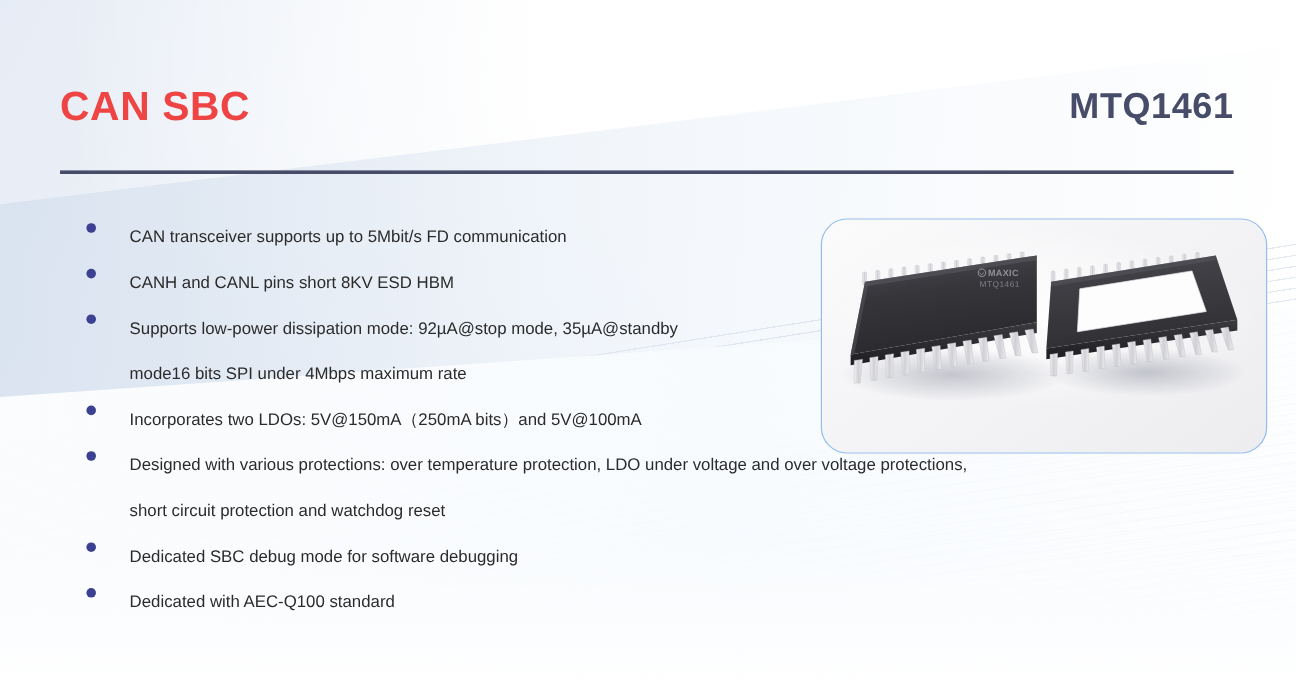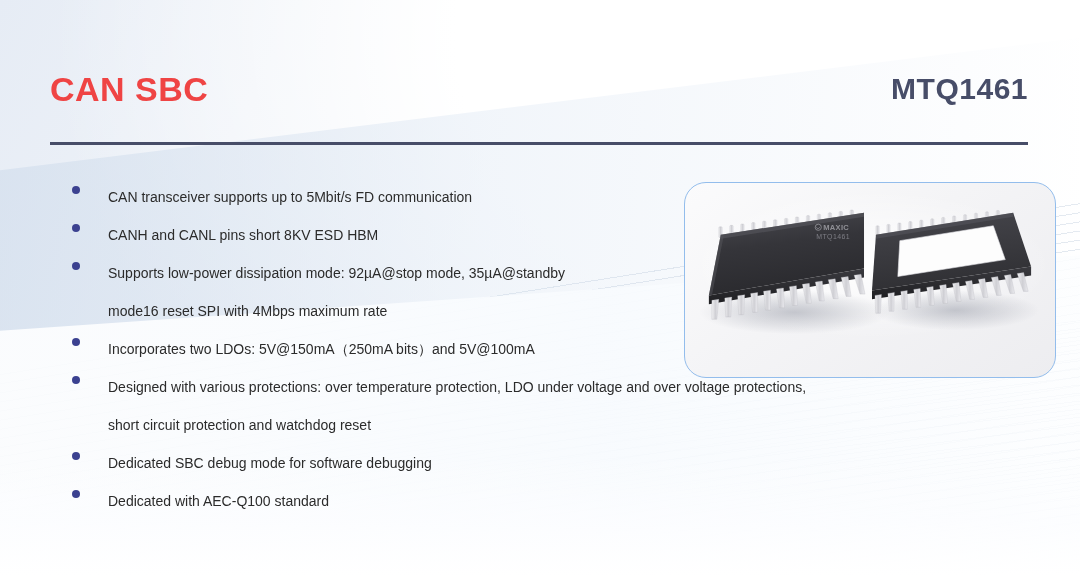--- a/index.html
+++ b/index.html
@@ -173,21 +173,21 @@
       <div class="bullet-row">
         <span class="bullet-dot"></span>
         <span class="bullet-text">CANH and CANL pins short 8KV ESD HBM</span>
       </div>
       <div class="bullet-row">
         <span class="bullet-dot"></span>
         <span class="bullet-text">Supports low-power dissipation mode: 92µA@stop mode, 35µA@standby</span>
       </div>
       <div class="bullet-row bullet-cont">
         <span class="bullet-dot"></span>
-        <span class="bullet-text">mode16 reset SPI with 4Mbps maximum rate</span>
+        <span class="bullet-text">mode16 bits SPI under 4Mbps maximum rate</span>
       </div>
       <div class="bullet-row">
         <span class="bullet-dot"></span>
         <span class="bullet-text">Incorporates two LDOs: 5V@150mA（250mA bits）and 5V@100mA</span>
       </div>
       <div class="bullet-row">
         <span class="bullet-dot"></span>
         <span class="bullet-text">Designed with various protections: over temperature protection, LDO under voltage and over voltage protections,</span>
       </div>
       <div class="bullet-row bullet-cont">

